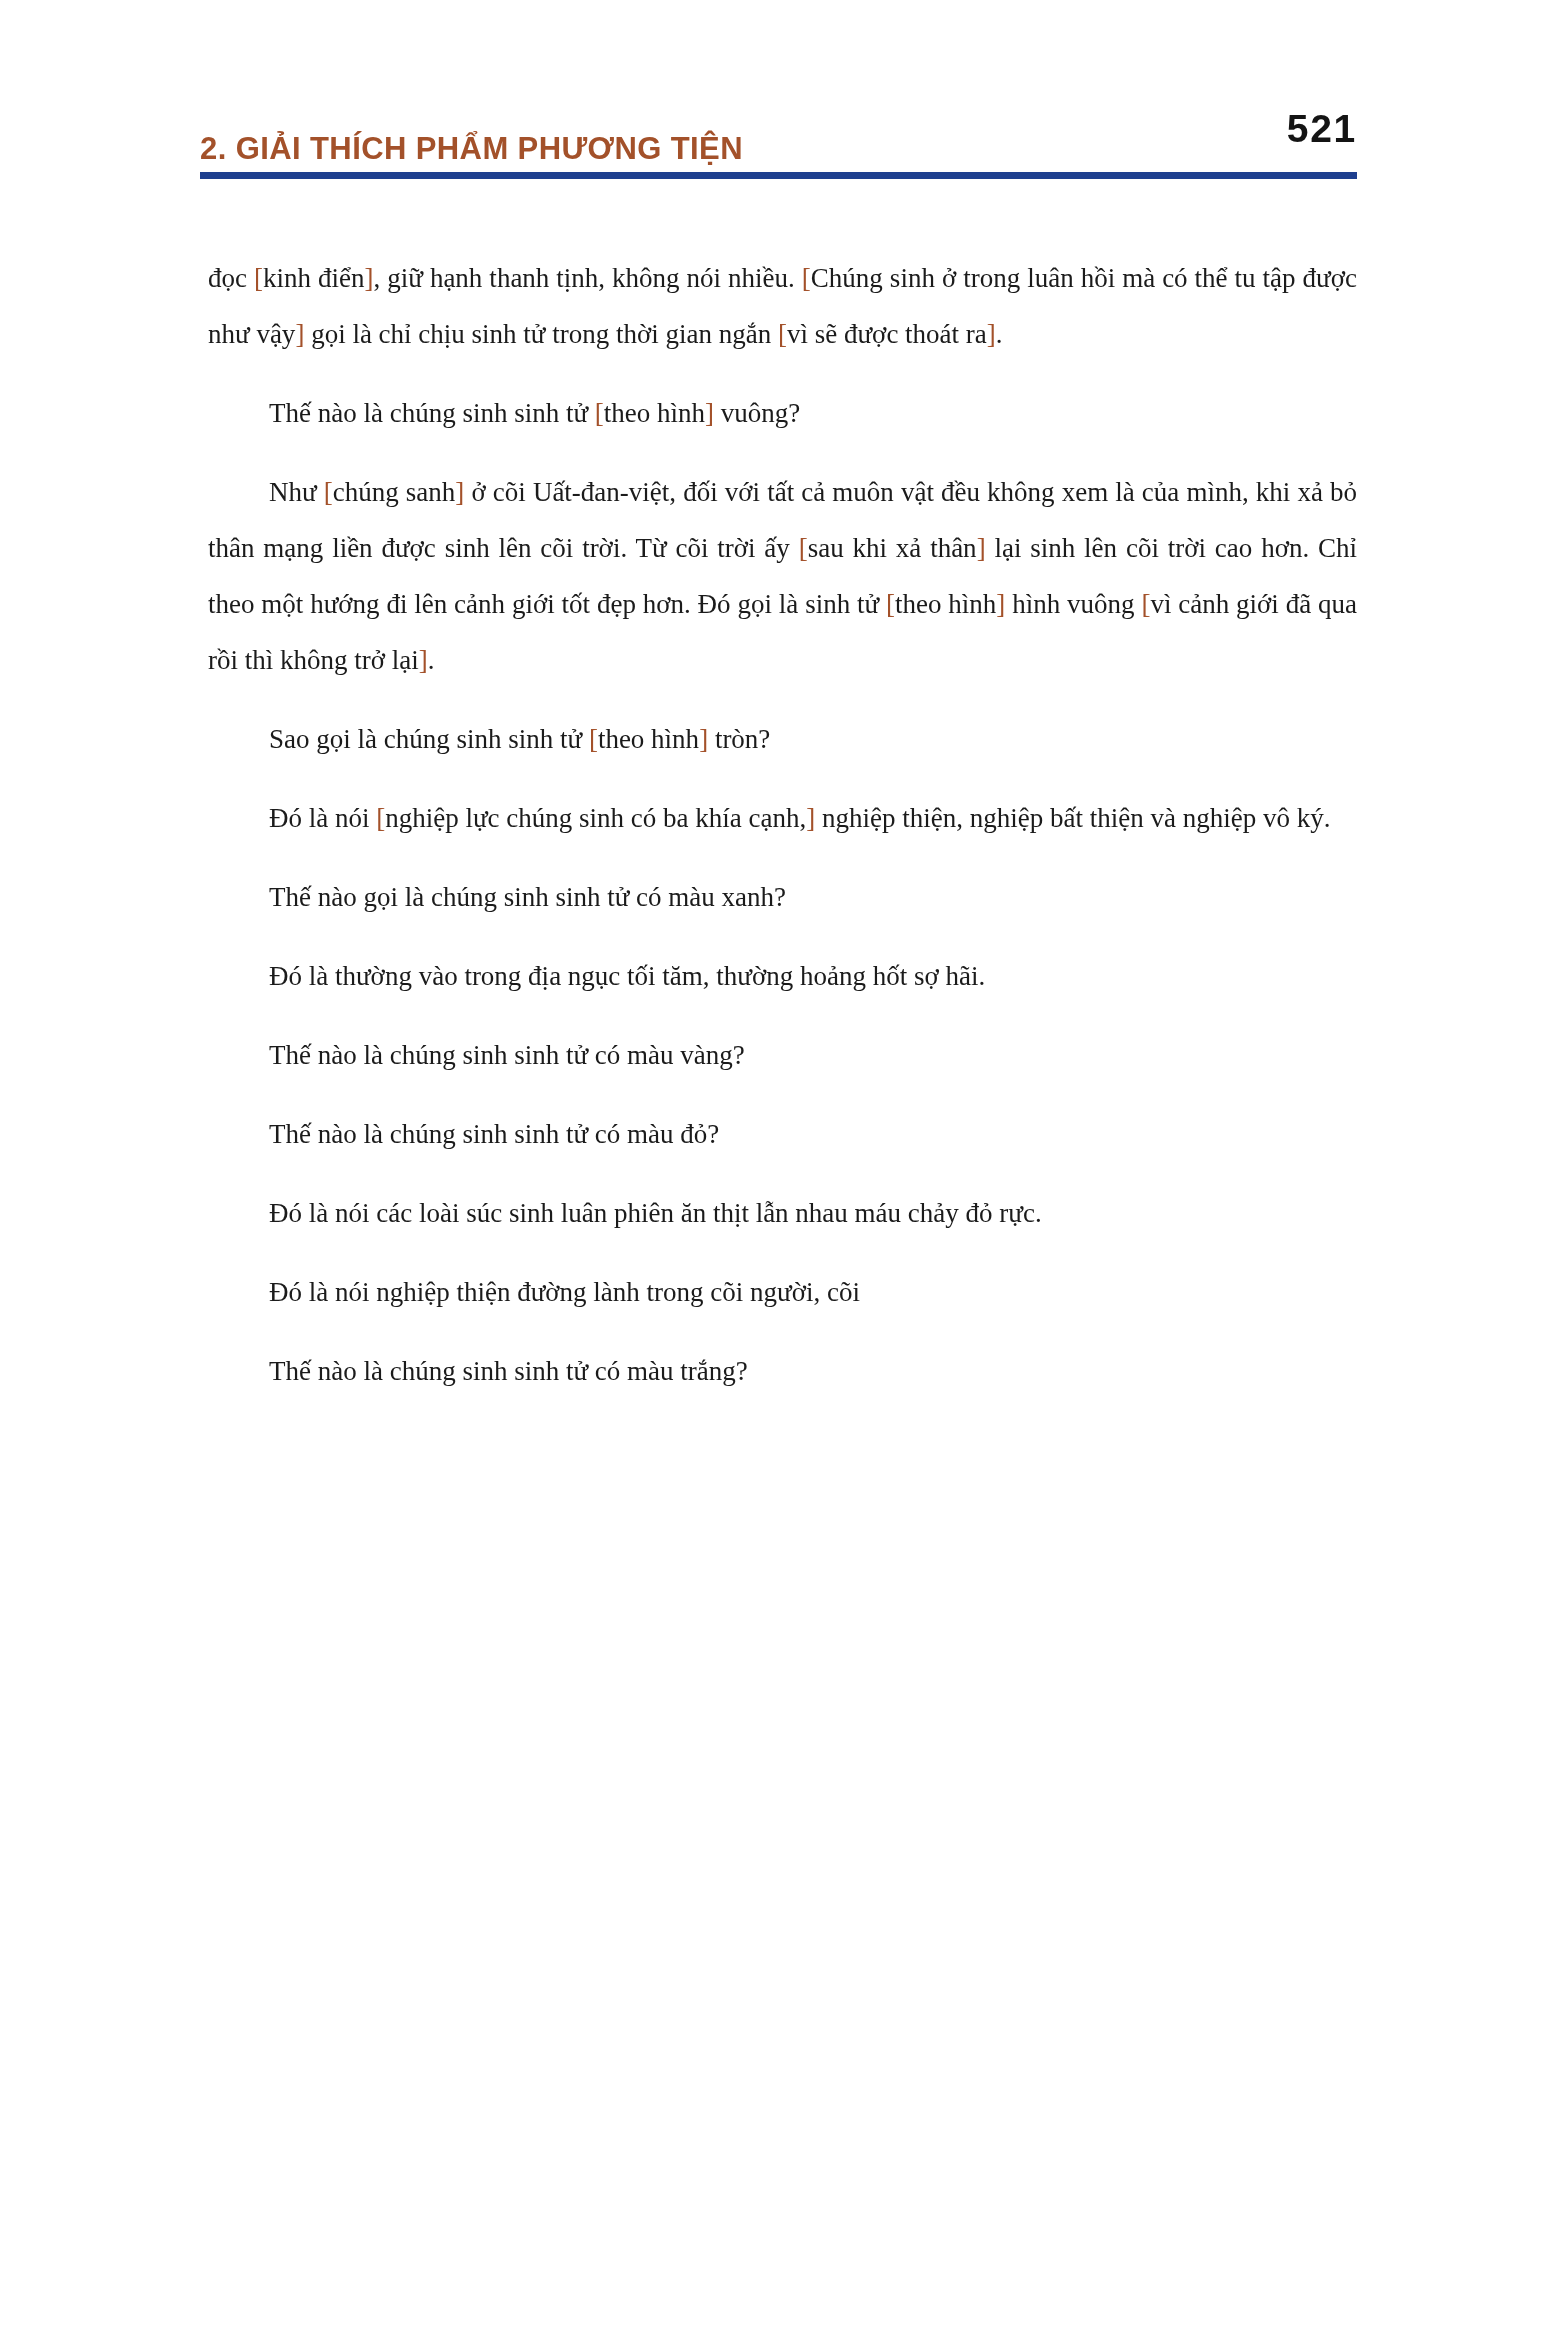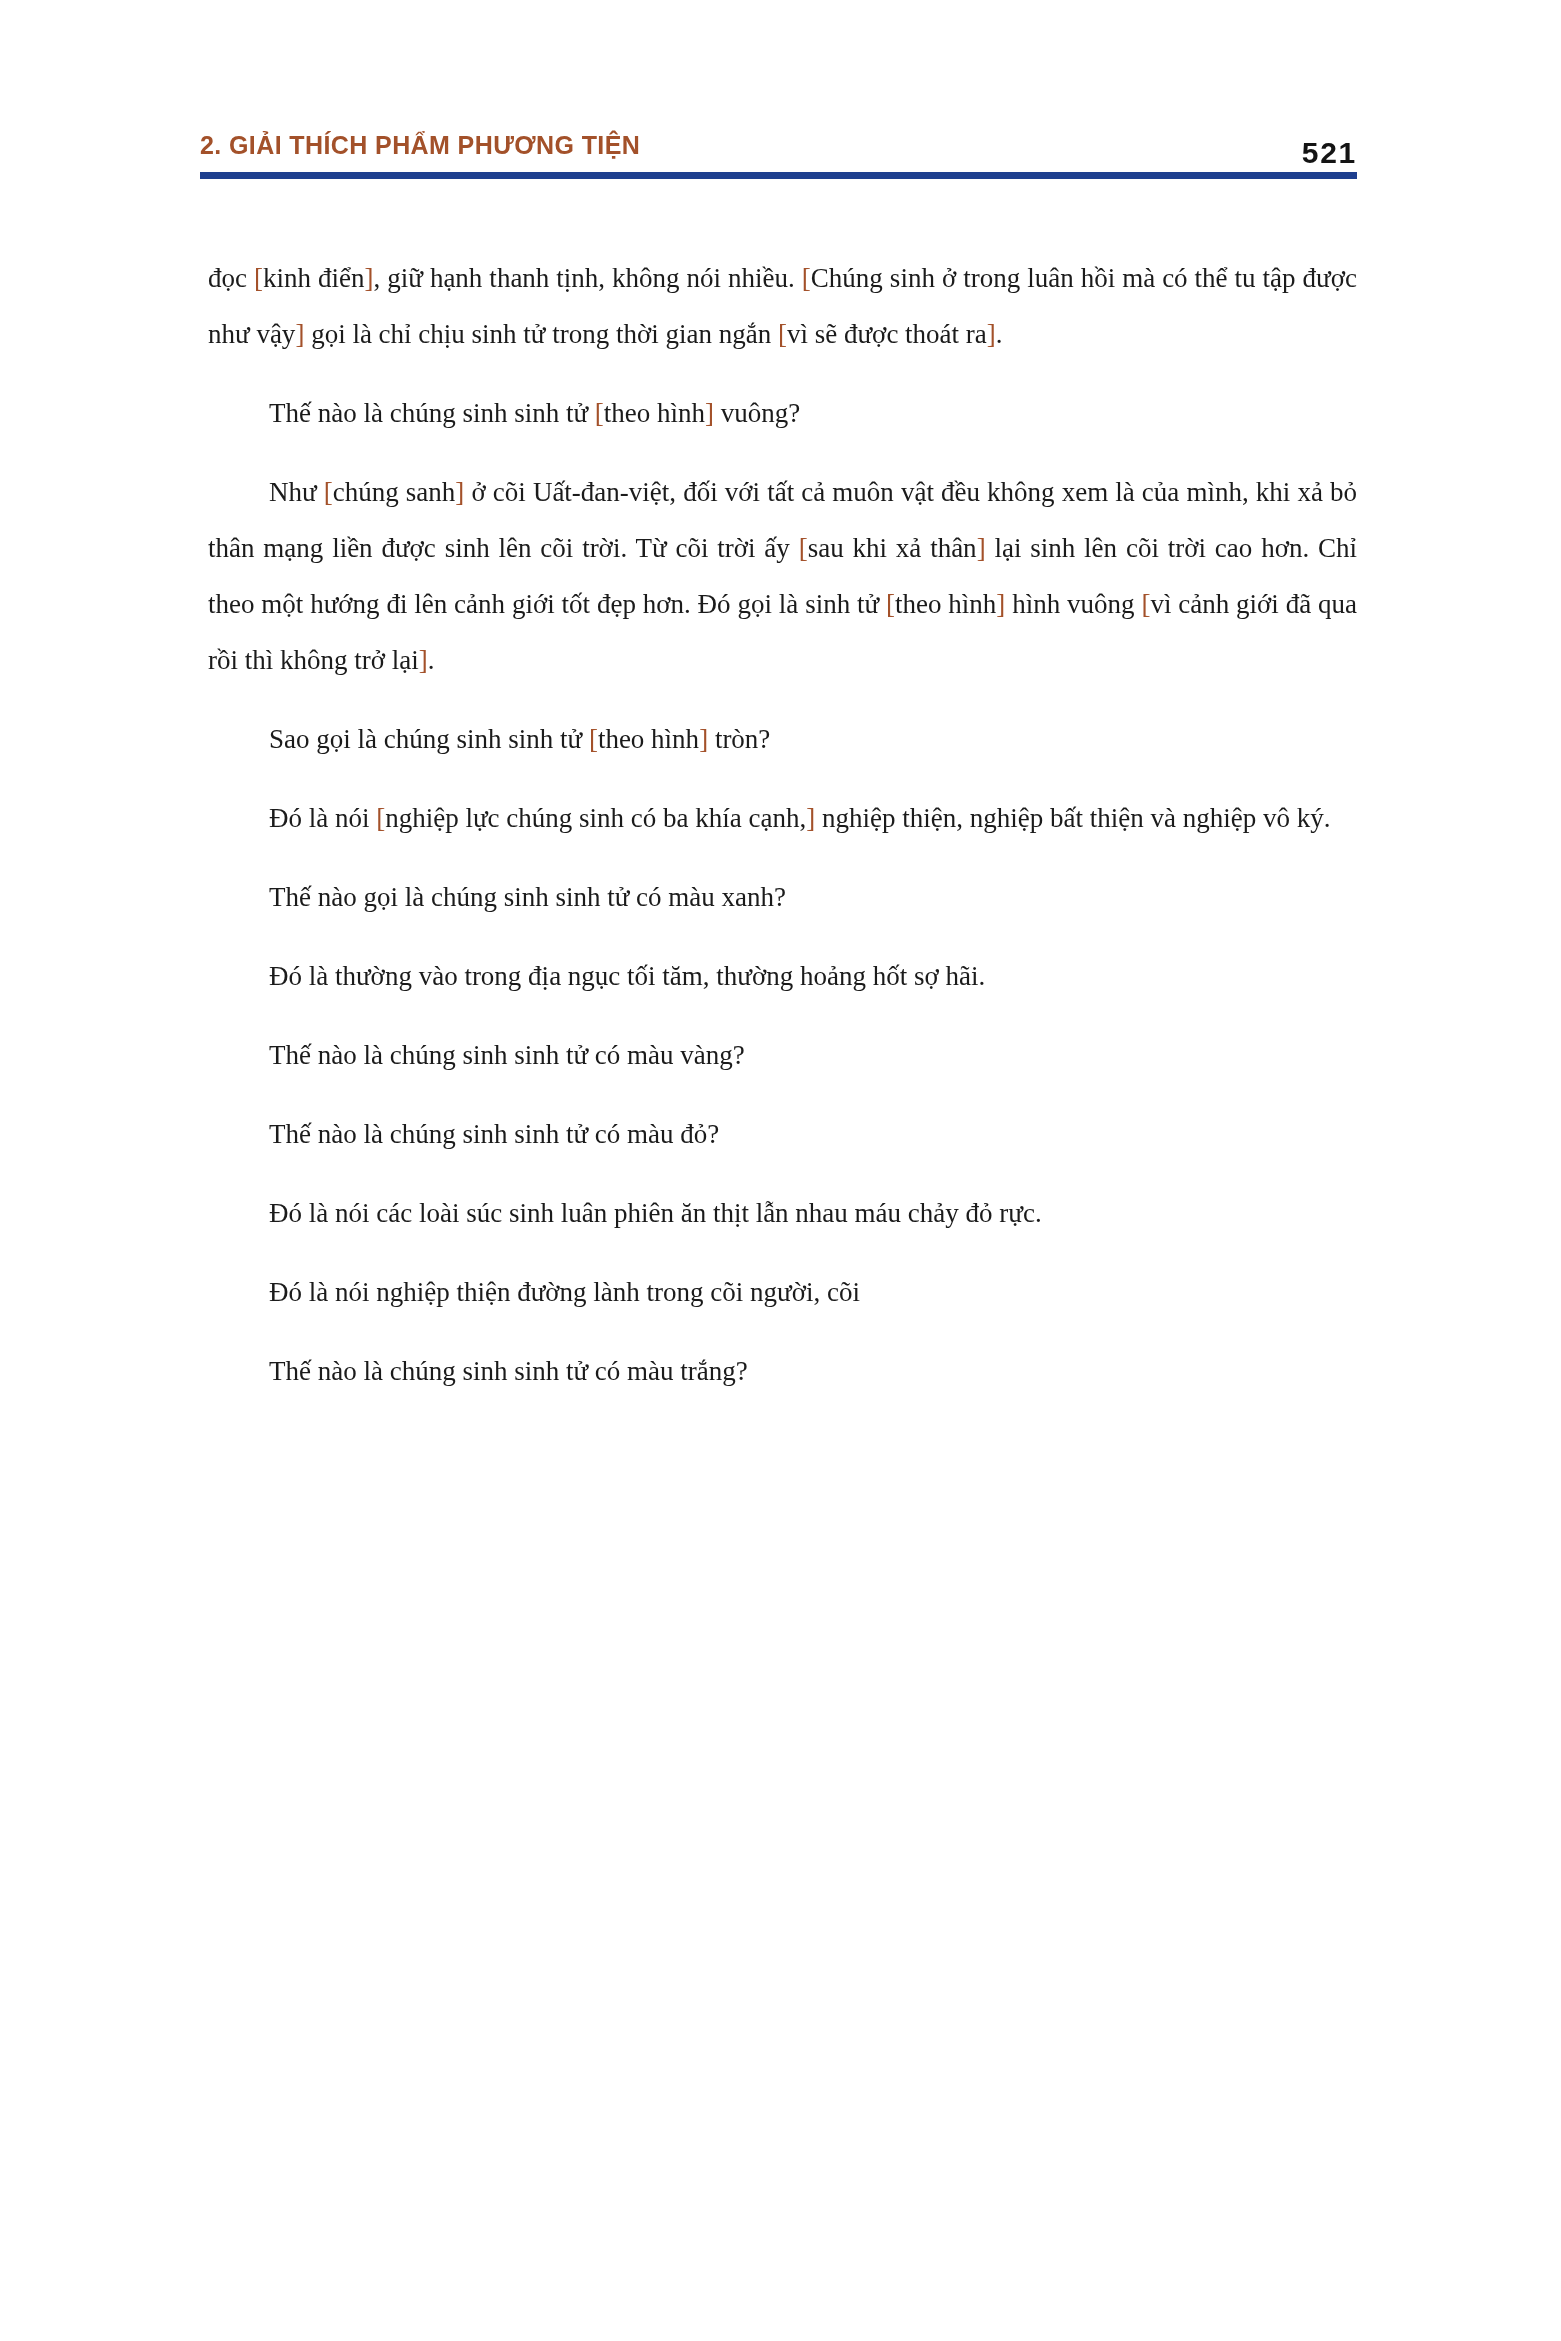--- a/index.html
+++ b/index.html
@@ -10,33 +10,33 @@
     background: #ffffff;
     overflow: hidden;
     font-family: "Liberation Serif", "DejaVu Serif", serif;
   }
   .running-head {
     position: absolute;
     left: 200px;
     top: 133px;
     font-family: "Liberation Sans", "DejaVu Sans", sans-serif;
     font-weight: bold;
-    font-size: 25px;
+    font-size: 31px;
     line-height: 1;
     letter-spacing: 0.4px;
     color: var(--accent, #A3512A);
     white-space: nowrap;
   }
   .page-number {
     position: absolute;
     right: 204px;
-    top: 138px;
+    top: 109px;
     font-family: "Liberation Sans", "DejaVu Sans", sans-serif;
     font-weight: bold;
-    font-size: 30px;
+    font-size: 39px;
     line-height: 1;
     letter-spacing: 1.7px;
     color: #141414;
   }
   .head-rule {
     position: absolute;
     left: 200px;
     right: 204px;
     top: 172px;
     height: 7px;

